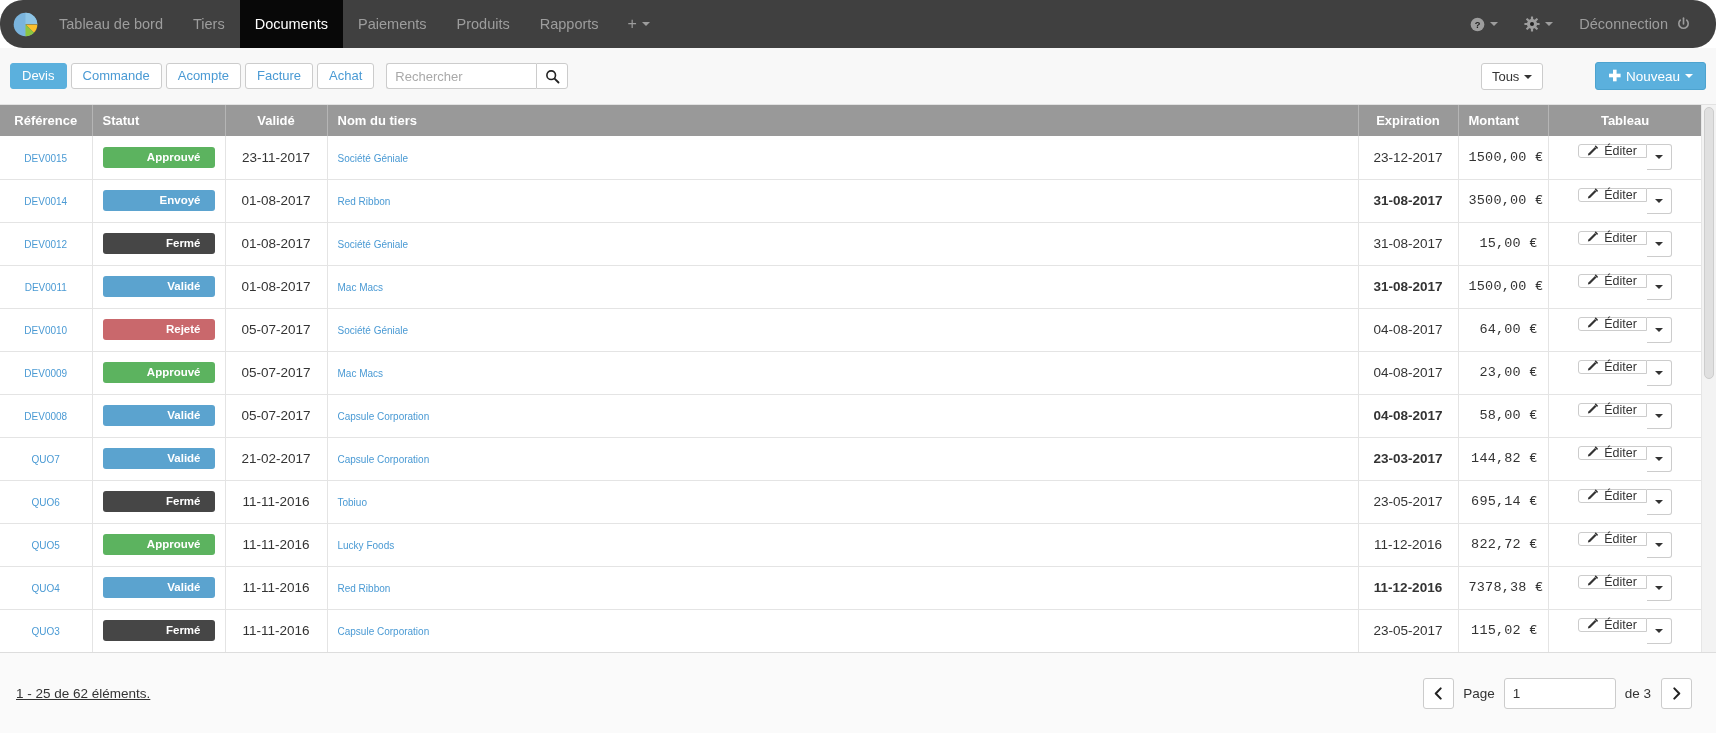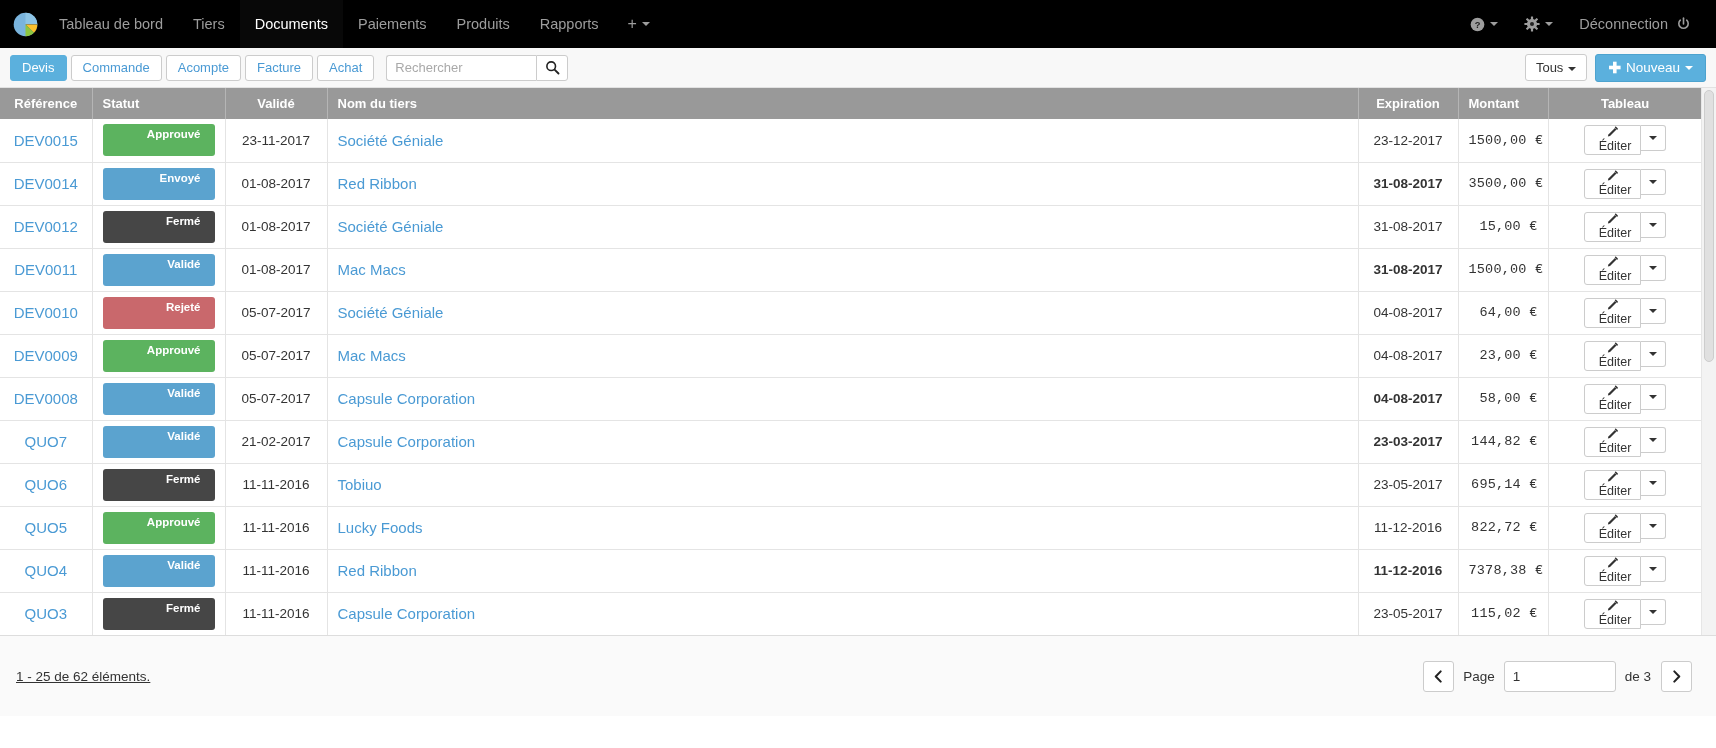--- a/index.html
+++ b/index.html
@@ -8,24 +8,25 @@
     width: 1716px; height: 748px;
     overflow: hidden;
     background: #ffffff;
     font-family: "Liberation Sans", sans-serif;
     -webkit-font-smoothing: antialiased;
   }
 
   
   .navbar {
     height: 48px;
-    background: #000000;
+    background: #404040;
     display: flex;
     align-items: stretch;
     position: relative;
+    border-radius: 23px;
   }
   .brand {
     width: 44px;
     display: flex;
     align-items: center;
     justify-content: center;
     flex: 0 0 44px;
     padding-left: 6px;
   }
   .nav-items { display: flex; align-items: stretch; }
@@ -62,21 +63,21 @@
     margin-left: 5px;
     vertical-align: middle;
     border-top: 4px solid currentColor;
     border-right: 4px solid transparent;
     border-left: 4px solid transparent;
   }
   .icon-svg { display: block; }
 
   
   .toolbar {
-    height: 40px;
+    height: 57px;
     background: #f8f8f8;
     border-bottom: 1px solid #e2e2e2;
     display: flex;
     align-items: center;
     padding: 0 10px;
     position: relative;
   }
   .btn-group { display: flex; }
   .tbtn {
     height: 26px;
@@ -123,20 +124,21 @@
     cursor: pointer;
     display: flex;
     align-items: center;
     justify-content: center;
     padding: 0;
   }
   .toolbar-right {
     margin-left: auto;
     display: flex;
     align-items: center;
+    gap: 44px;
   }
   .btn-tous {
     height: 27px;
     padding: 0 10px;
     font-size: 13px;
     border: 1px solid #cccccc;
     background: #ffffff;
     color: #333333;
     border-radius: 3px;
     cursor: pointer;
@@ -215,27 +217,27 @@
     padding-right: 12px;
     letter-spacing: 0.2px;
   }
   td.c-act { text-align: center; padding: 0; }
   td.c-stat { padding: 0 8px; }
 
   a.link {
     color: #4a9ad4;
     text-decoration: none;
     cursor: pointer;
-    font-size: 15px;
+    font-size: 10px;
   }
 
   .badge {
     display: block;
     width: 100%;
-    height: 32px;
+    height: 21px;
     line-height: 20px;
     border-radius: 3px;
     color: #ffffff;
     font-size: 11.5px;
     font-weight: bold;
     text-align: right;
     padding-right: 14px;
   }
   .badge.approuve { background: #5cb35f; }
   .badge.envoye   { background: #5ba3cf; }
@@ -243,32 +245,31 @@
   .badge.valide   { background: #5ba3cf; }
   .badge.rejete   { background: #c9686c; }
 
   .exp-late { color: #a94442; font-weight: bold; }
 
   .act-group {
     display: inline-flex;
     align-items: stretch;
   }
   .act-edit {
-    height: 30px;
+    height: 14px;
     border: 1px solid #cccccc;
     background: #ffffff;
     border-radius: 3px 0 0 3px;
     font-size: 12.5px;
     color: #333333;
-    padding: 0 9px 0 14px;
+    padding: 0 9px 0 7px;
     cursor: pointer;
     display: flex;
     align-items: center;
     font-family: "Liberation Sans", sans-serif;
-    flex-direction: column;
   }
   .act-caret {
     height: 26px;
     width: 25px;
     border: 1px solid #cccccc;
     border-left: none;
     background: #ffffff;
     border-radius: 0 3px 3px 0;
     cursor: pointer;
     display: flex;

